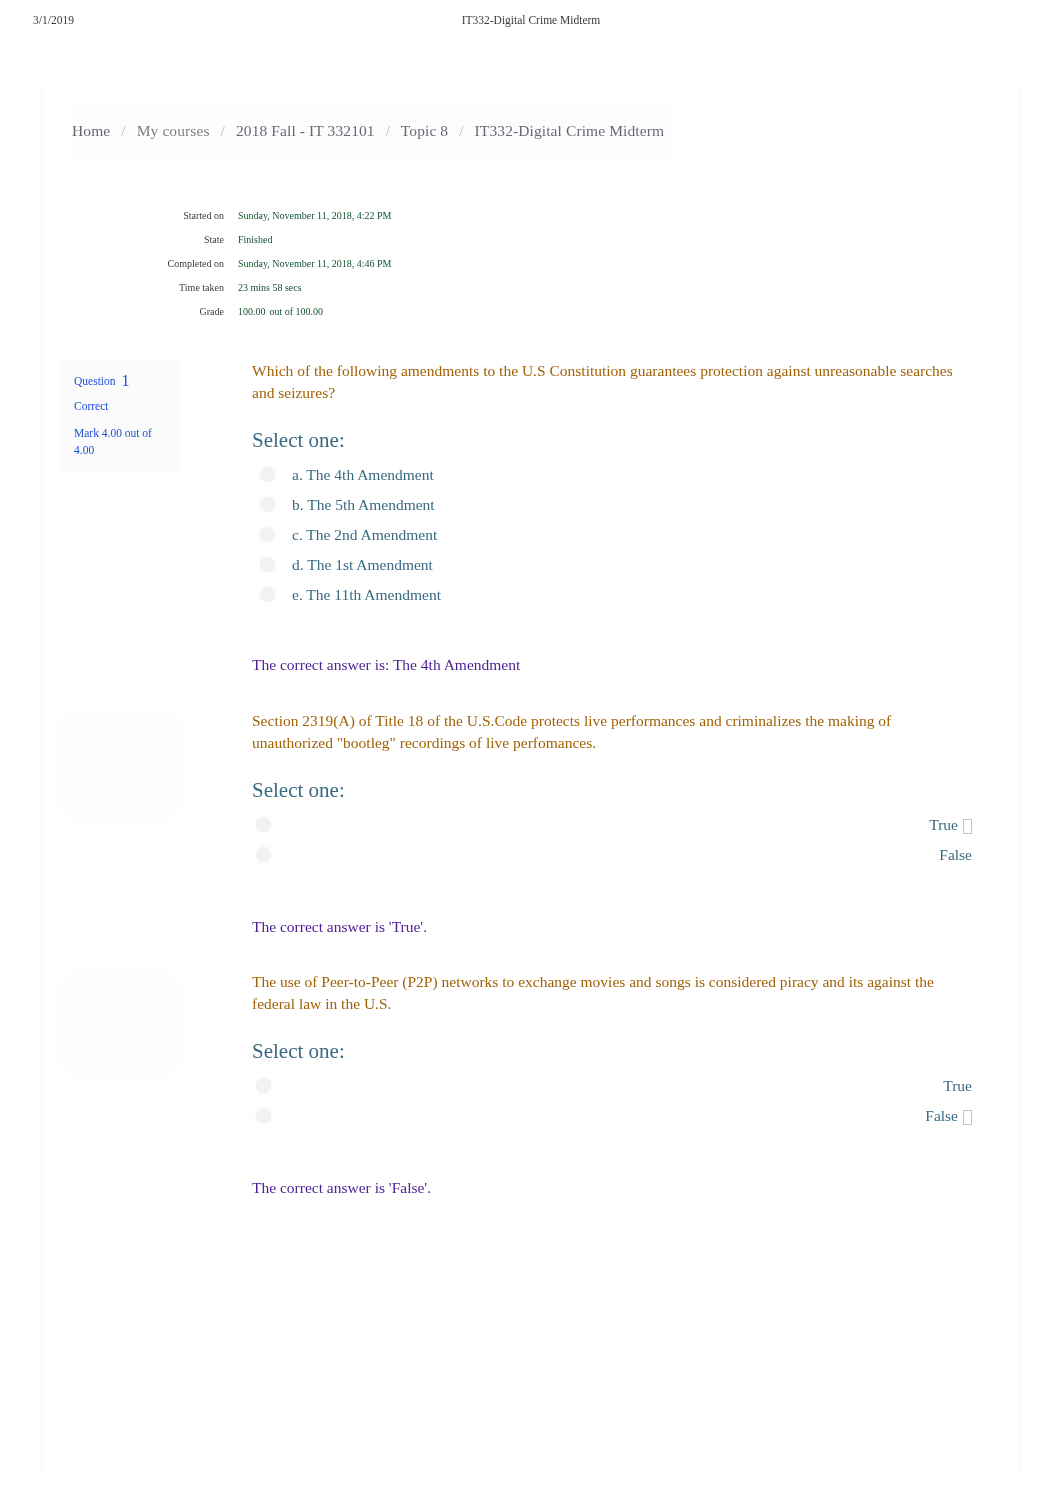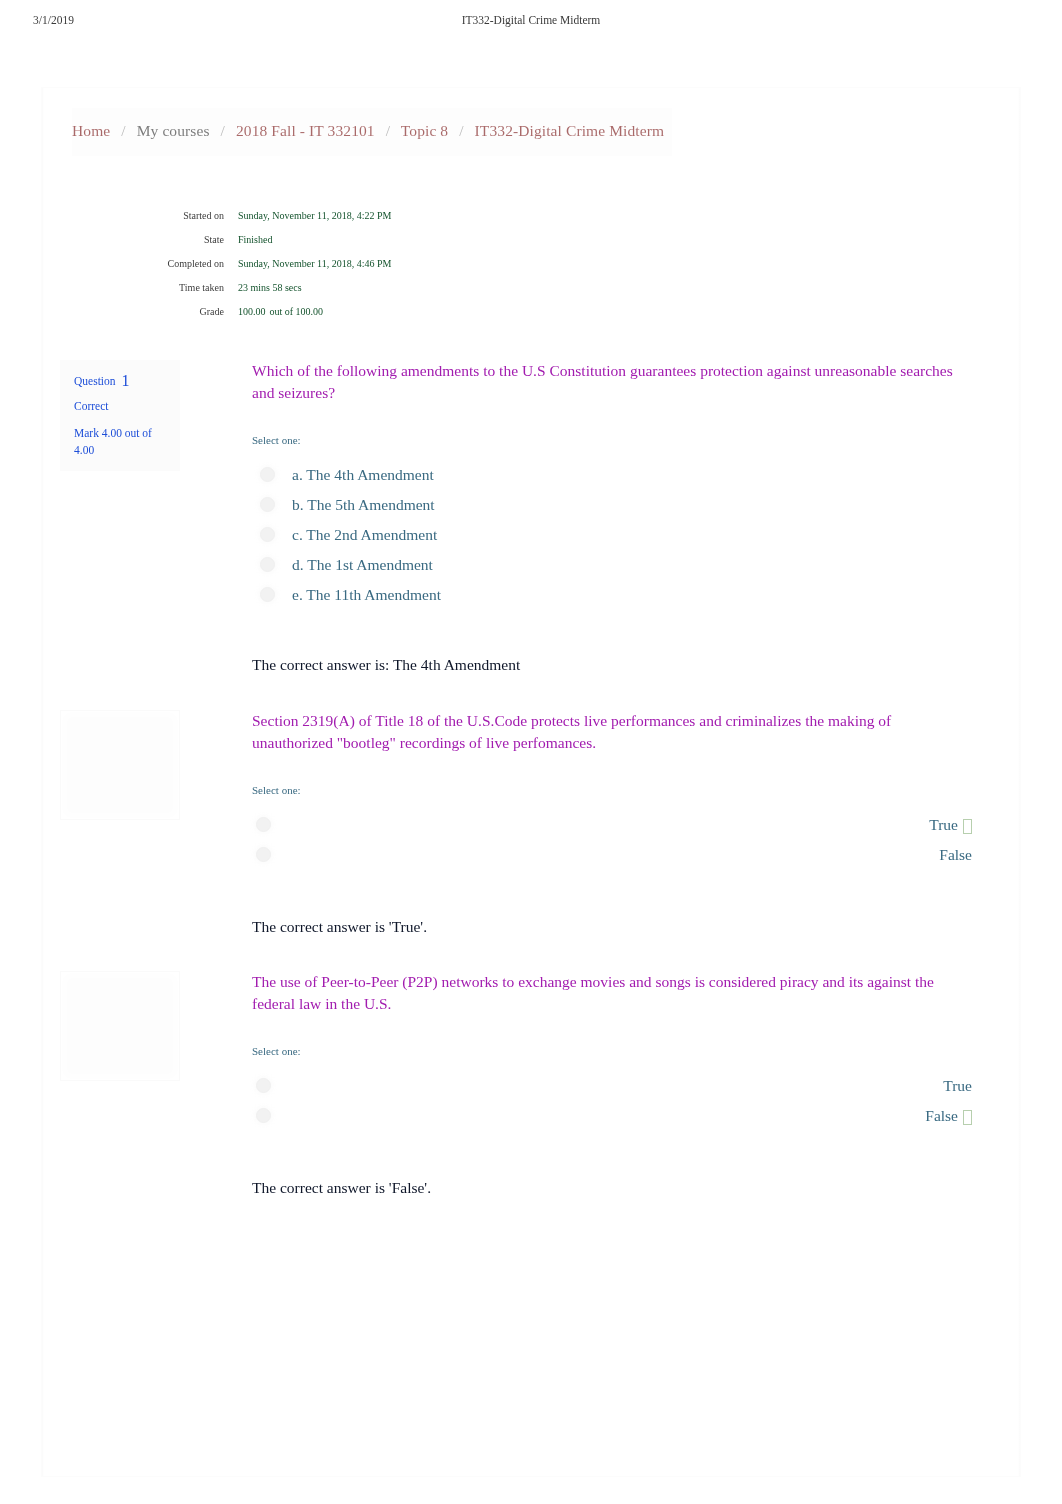--- a/index.html
+++ b/index.html
@@ -75,21 +75,21 @@
   .breadcrumb {
     position: absolute;
     left: 30px;
     top: 33px;
     font-size: 15.5px;
     line-height: 20px;
     white-space: nowrap;
     letter-spacing: 0.1px;
   }
   .breadcrumb .crumb-link {
-    color: #7f1d1d;
+    color: #0f172a;
     text-decoration: none;
     margin-top: 44px;
   }
   .breadcrumb .crumb-plain {
     color: #3b3b3b;
   }
   .breadcrumb .crumb-sep {
     color: #9b9b9b;
     padding: 0 7px;
   }
@@ -181,25 +181,25 @@
 
   .q-body {
     position: absolute;
     left: 192px;
     top: 0;
     width: 720px;
   }
   .q-text {
     font-size: 15.5px;
     line-height: 22px;
-    color: #a21caf;
+    color: #a16207;
     margin: 0 0 26px 0;
   }
   .q-prompt {
-    font-size: 11px;
+    font-size: 21px;
     line-height: 20px;
     color: #3a6a82;
     margin: 16px 0 14px 0;
   }
   .answer-list {
     list-style: none;
     margin: 0;
     padding: 0;
   }
   .answer-item {
@@ -234,21 +234,21 @@
     height: 13px;
     line-height: 13px;
     vertical-align: -1px;
     margin-left: 5px;
     padding: 0;
     box-sizing: content-box;
   }
   .feedback-line {
     font-size: 15.5px;
     line-height: 22px;
-    color: #0f172a;
+    color: #4c1d95;
     margin: 0;
   }
   #question-1 .feedback-line { margin-top: 40px; }
   #question-2 .feedback-line { margin-top: 42px; }
   #question-3 .feedback-line { margin-top: 42px; }
 </style>
 </head>
 <body>
 
 <div class="print-header">

